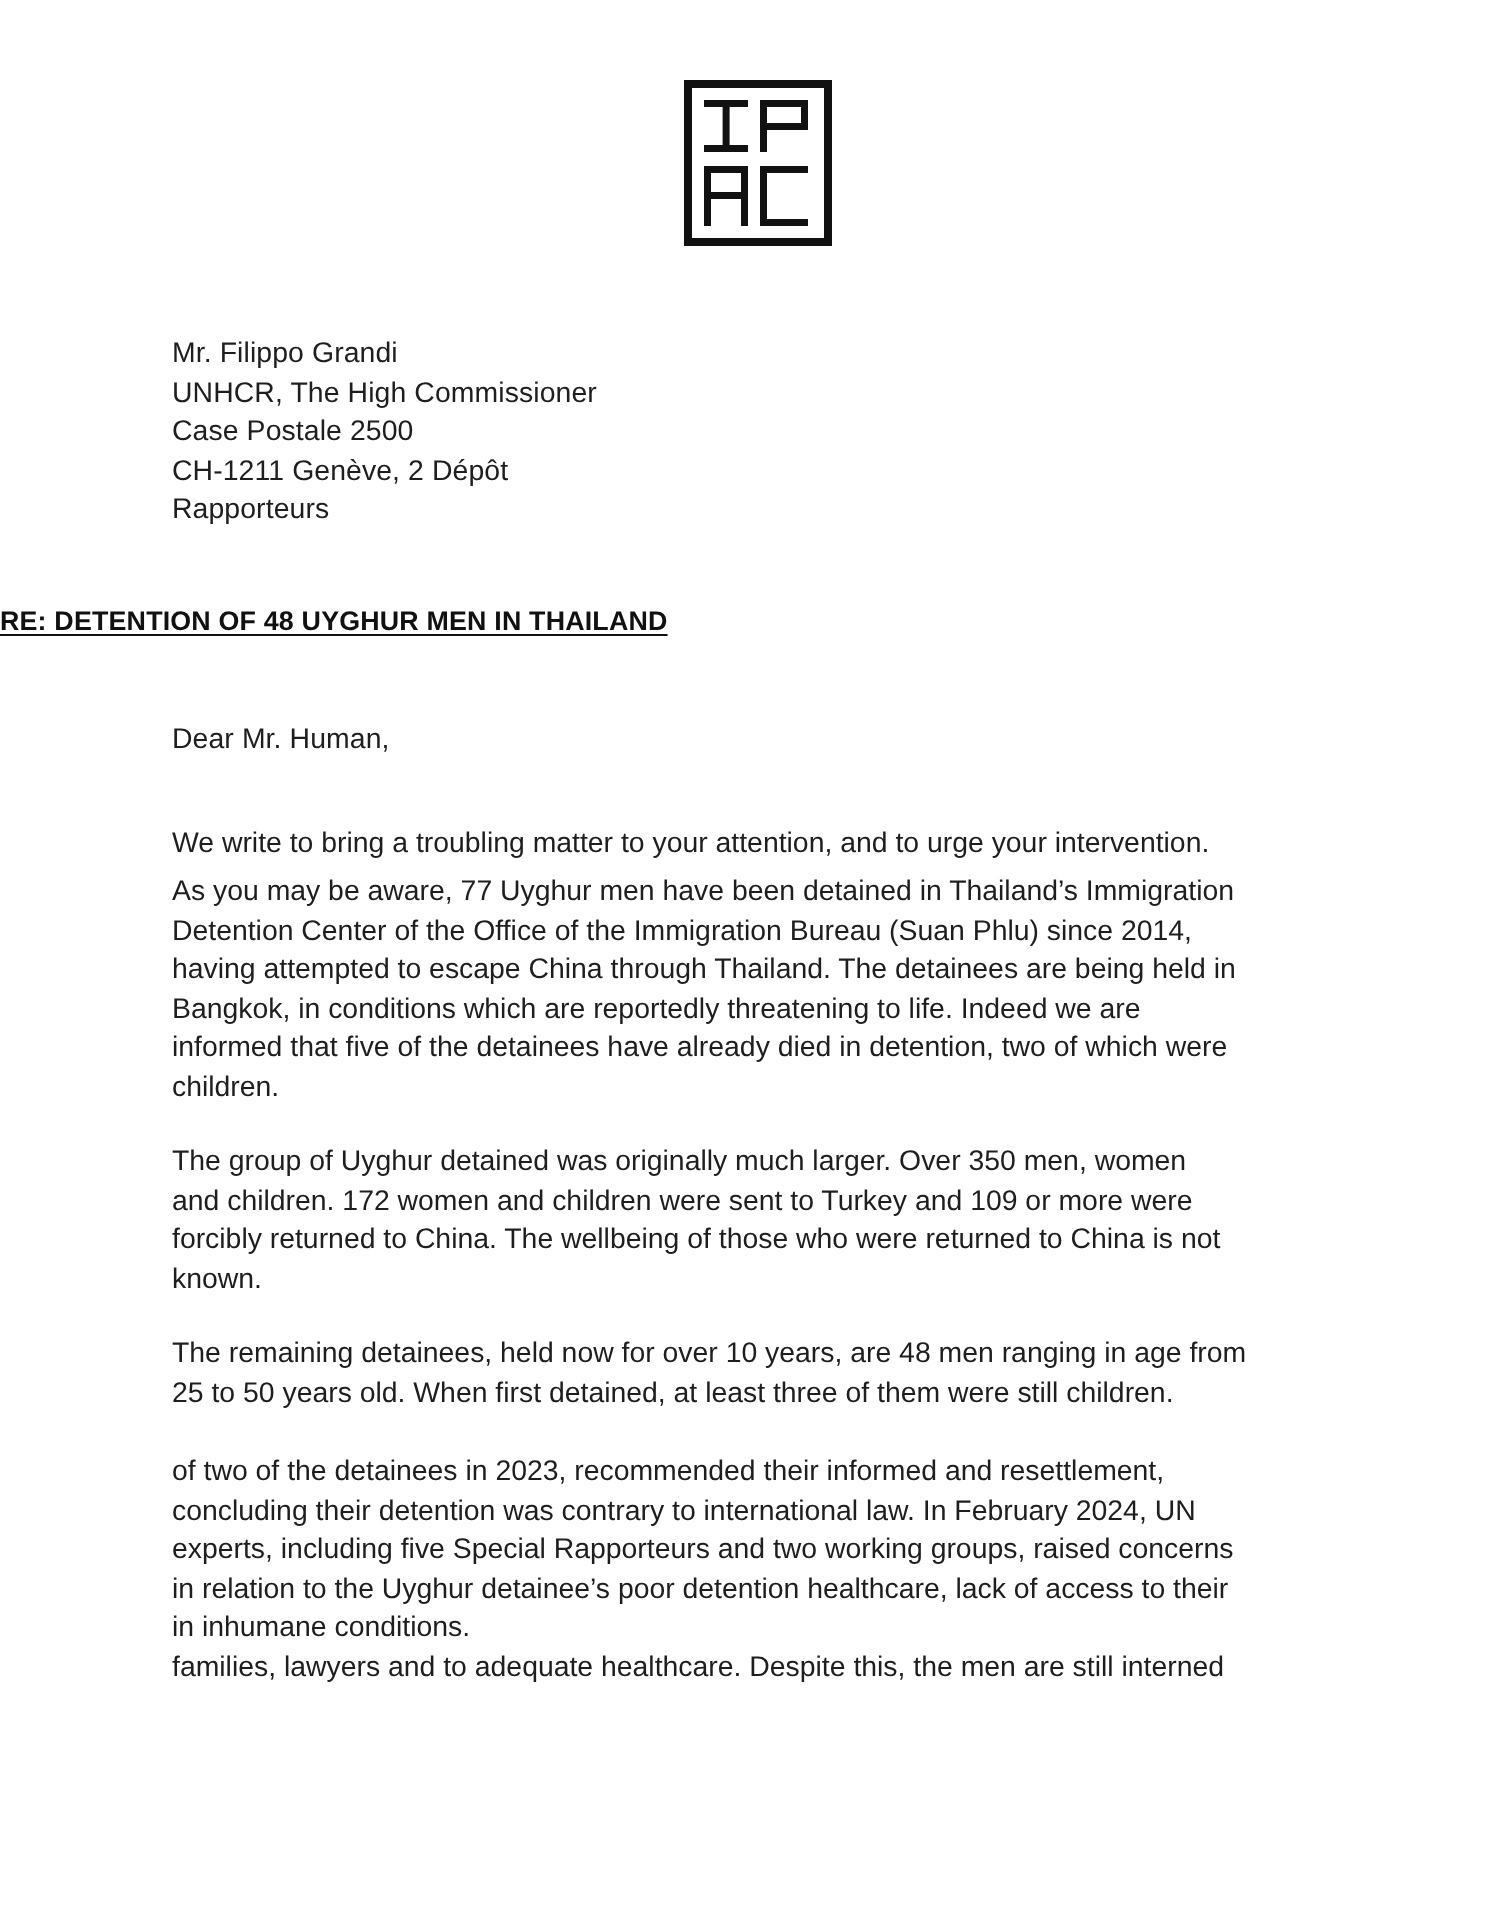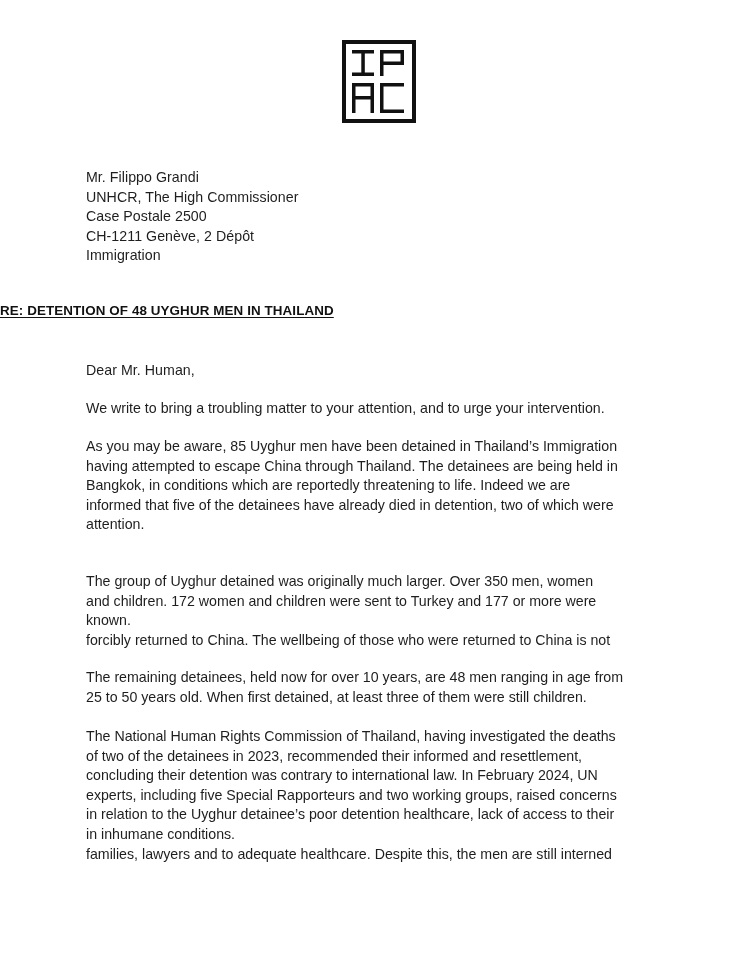--- a/index.html
+++ b/index.html
@@ -96,53 +96,53 @@
       <rect x="34" y="39" width="24" height="3.5" fill="#111"></rect>
       <rect x="34" y="65.5" width="24" height="3.5" fill="#111"></rect>
     </svg>
   </div>
 
   <div class="address">
     <div class="line" style="top:168px">Mr. Filippo Grandi</div>
     <div class="line" style="top:187.5px">UNHCR, The High Commissioner</div>
     <div class="line" style="top:207px">Case Postale 2500</div>
     <div class="line" style="top:226.5px">CH-1211 Genève, 2 Dépôt</div>
-    <div class="line" style="top:246px">Immigration</div>
+    <div class="line" style="top:246px">Rapporteurs</div>
   </div>
 
   <div class="subject">RE: DETENTION OF 48 UYGHUR MEN IN THAILAND</div>
 
   <div class="line" style="top:361px">Dear Mr. Human,</div>
 
-  <div class="para" style="top:399px">
+  <div class="para" style="top:413px">
     <span class="pl">We write to bring a troubling matter to your attention, and to urge your intervention.</span>
   </div>
 
   <div class="para" style="top:437px">
-    <span class="pl">As you may be aware, 85 Uyghur men have been detained in Thailand’s Immigration</span>
+    <span class="pl">As you may be aware, 77 Uyghur men have been detained in Thailand’s Immigration</span>
+    <span class="pl">Detention Center of the Office of the Immigration Bureau (Suan Phlu) since 2014,</span>
     <span class="pl">having attempted to escape China through Thailand. The detainees are being held in</span>
     <span class="pl">Bangkok, in conditions which are reportedly threatening to life. Indeed we are</span>
     <span class="pl">informed that five of the detainees have already died in detention, two of which were</span>
-    <span class="pl">attention.</span>
+    <span class="pl">children.</span>
   </div>
 
   <div class="para" style="top:572px">
     <span class="pl">The group of Uyghur detained was originally much larger. Over 350 men, women</span>
-    <span class="pl">and children. 172 women and children were sent to Turkey and 177 or more were</span>
+    <span class="pl">and children. 172 women and children were sent to Turkey and 109 or more were</span>
+    <span class="pl">forcibly returned to China. The wellbeing of those who were returned to China is not</span>
     <span class="pl">known.</span>
-    <span class="pl">forcibly returned to China. The wellbeing of those who were returned to China is not</span>
   </div>
 
   <div class="para" style="top:668px">
     <span class="pl">The remaining detainees, held now for over 10 years, are 48 men ranging in age from</span>
     <span class="pl">25 to 50 years old. When first detained, at least three of them were still children.</span>
   </div>
 
   <div class="para" style="top:727px">
-    <span class="pl">The National Human Rights Commission of Thailand, having investigated the deaths</span>
     <span class="pl">of two of the detainees in 2023, recommended their informed and resettlement,</span>
     <span class="pl">concluding their detention was contrary to international law. In February 2024, UN</span>
     <span class="pl">experts, including five Special Rapporteurs and two working groups, raised concerns</span>
     <span class="pl">in relation to the Uyghur detainee’s poor detention healthcare, lack of access to their</span>
     <span class="pl">in inhumane conditions.</span>
     <span class="pl">families, lawyers and to adequate healthcare. Despite this, the men are still interned</span>
   </div>
 
 </div>
 

